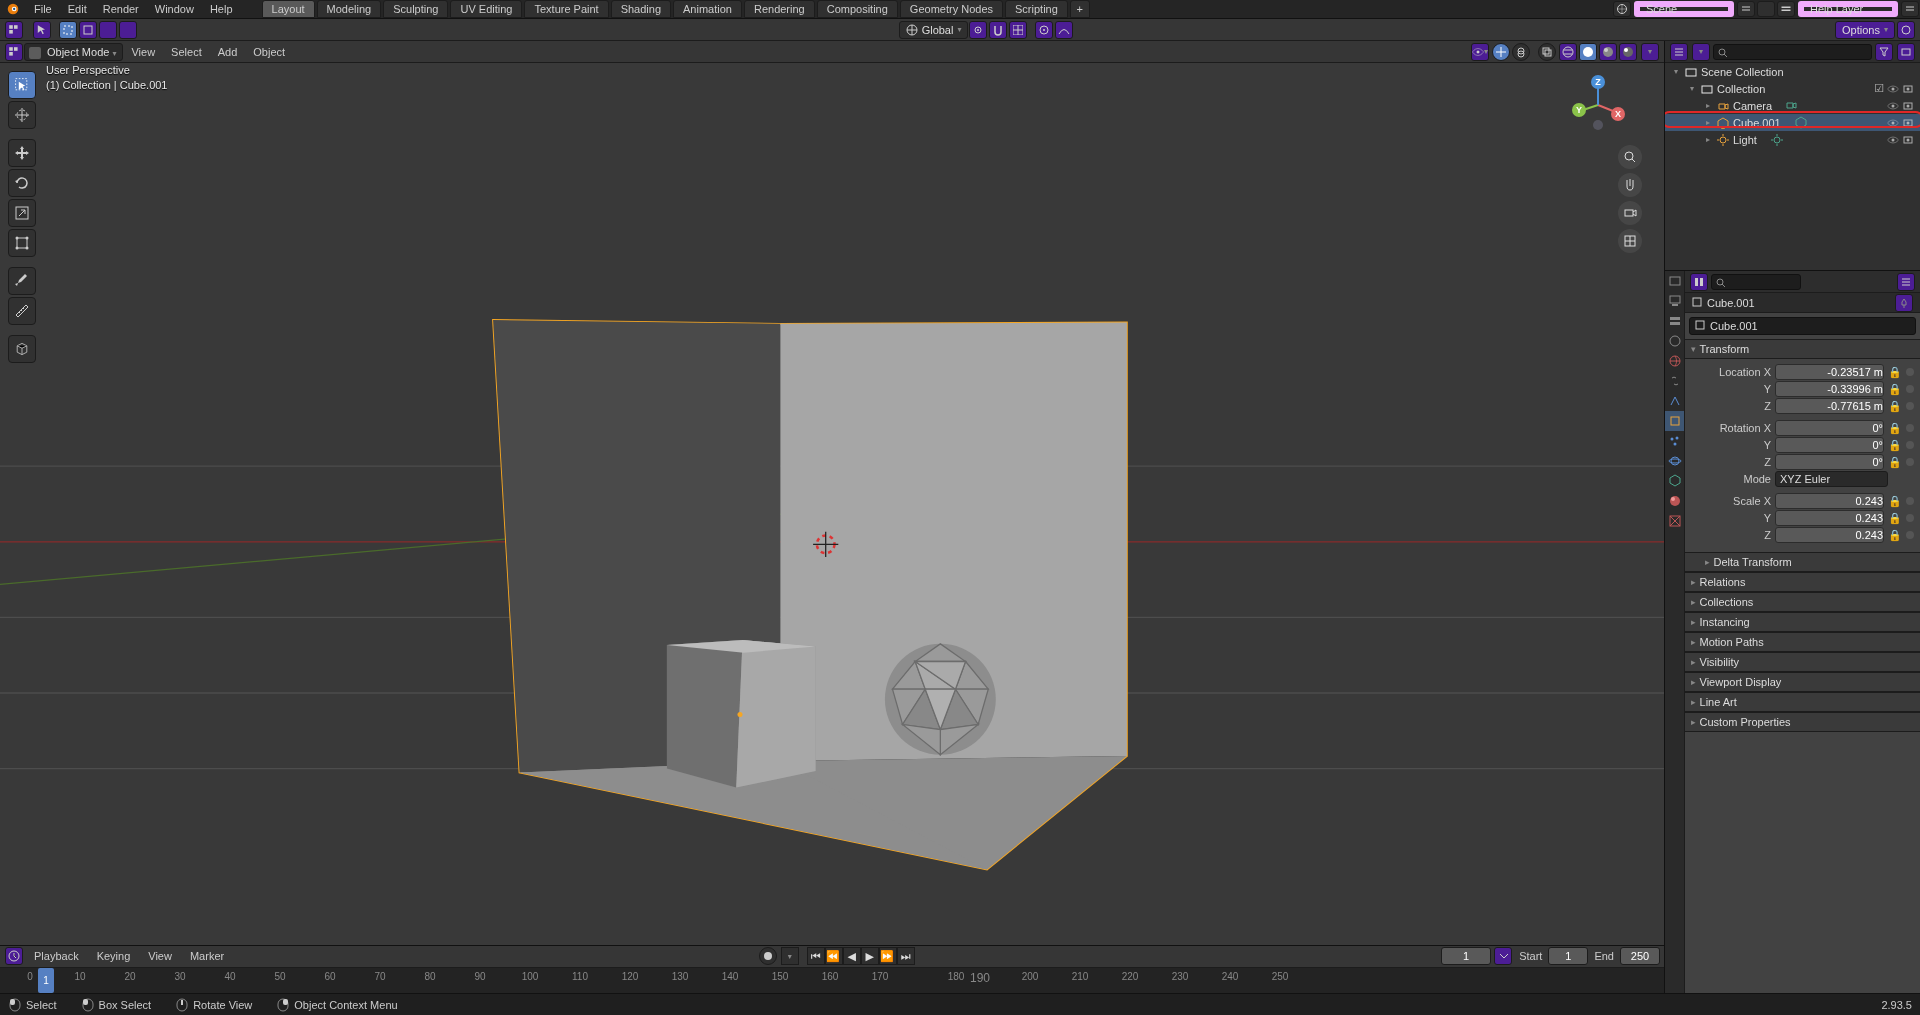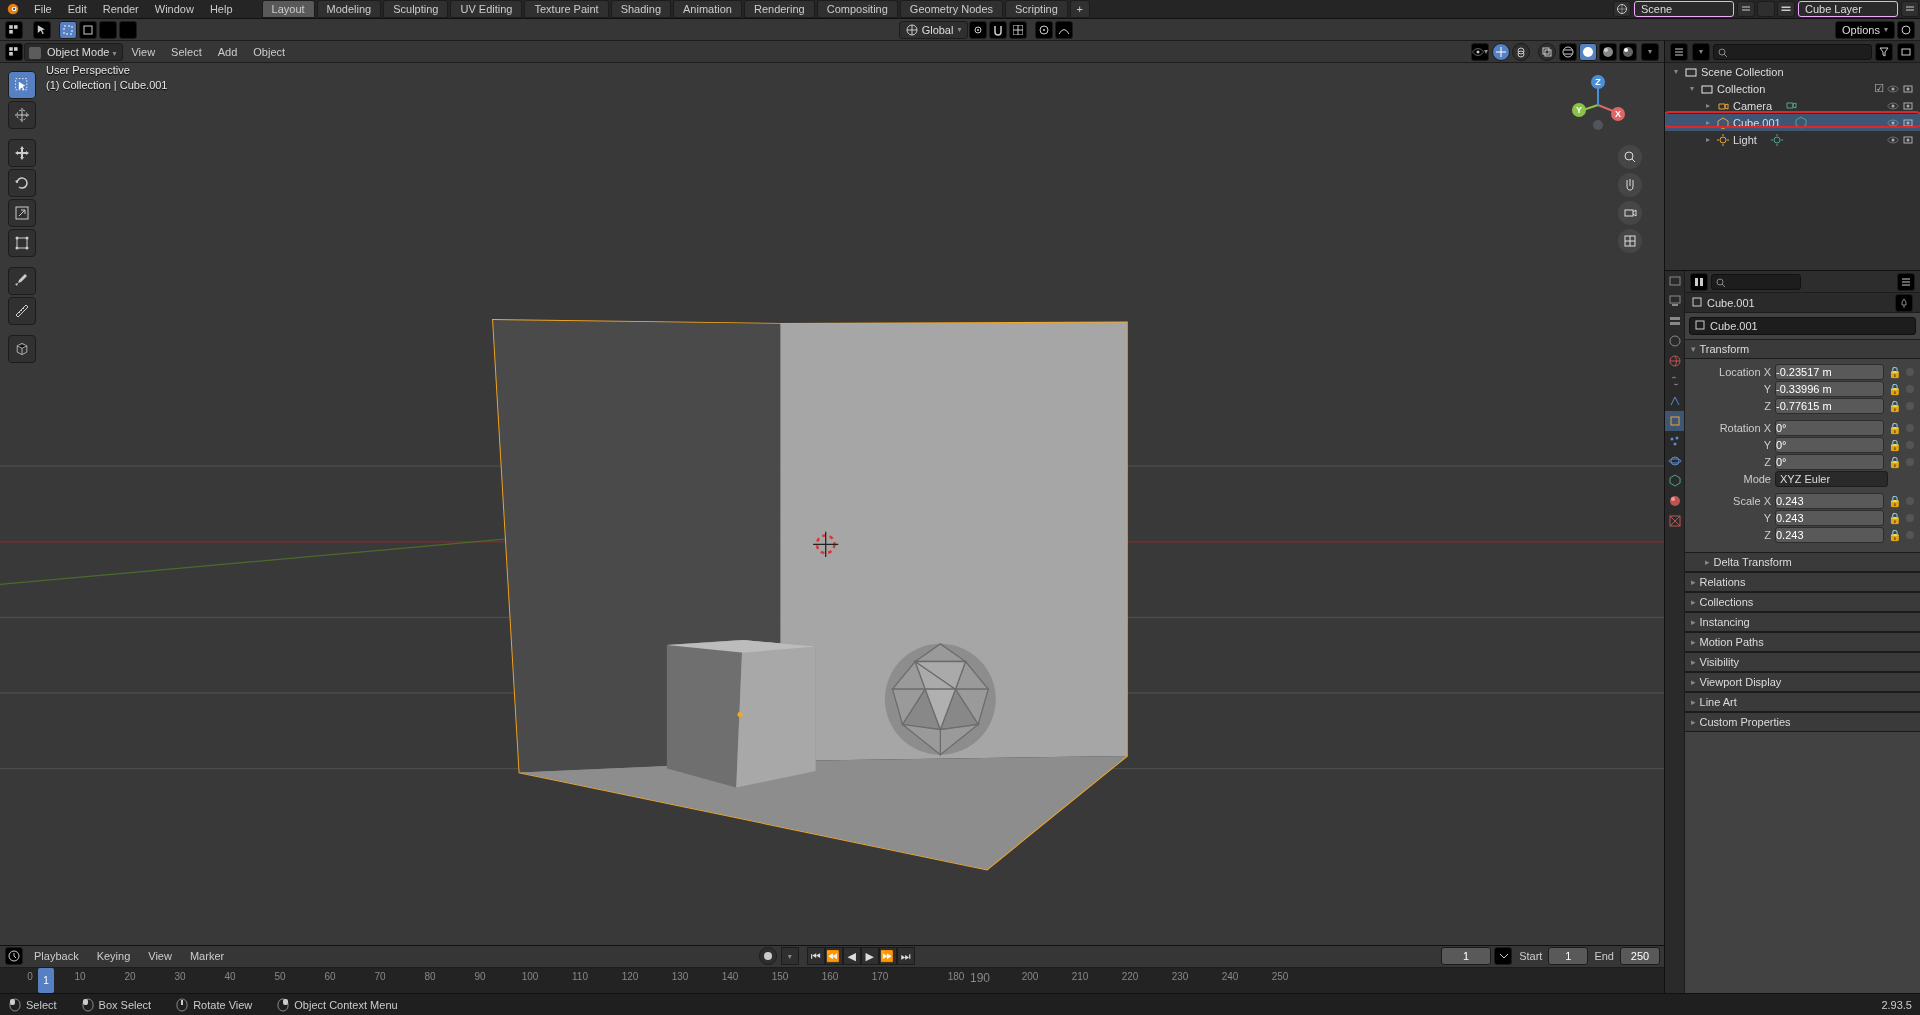--- a/index.html
+++ b/index.html
@@ -7,26 +7,26 @@
 
 
 .menubar { height: 19px; background: #252525; display: flex; align-items: center; border-bottom: 1px solid #111; }
 .app-icon { width: 18px; height: 18px; margin: 0 4px; display: flex; align-items: center; justify-content: center; }
 .menubar .menu-item { padding: 0 8px; color: #ccc; height: 19px; display: flex; align-items: center; }
 .tabs { display: flex; margin-left: 20px; }
 .tab { background: #303030; border: 1px solid #1c1c1c; border-radius: 3px 3px 0 0; padding: 1px 9px; margin: 0 1px; color: #ccc; height: 18px; display:flex; align-items:center; }
 .tab.active { background: #595959; }
 .tab.plus { width: 18px; justify-content: center; }
 .menubar .spacer { flex: 1; }
-.scene-field { background: #2a2a2a; border: 1px solid #f0abfc; border-radius: 3px; color: #ddd; padding: 1px 6px; margin: 0 2px; height: 16px; display: flex; align-items: center; min-width: 100px; }
+.scene-field { background: #2a2a2a; border: 6px solid #f0abfc; border-radius: 3px; color: #ddd; padding: 1px 6px; margin: 0 2px; height: 16px; display: flex; align-items: center; min-width: 100px; }
 .mini-btn { width: 18px; height: 16px; background: #2f2f2f; border: 1px solid #1c1c1c; border-radius: 3px; margin: 0 1px; display:flex; align-items:center; justify-content:center; }
 
 
 .toolbar2 { height: 22px; background: #363636; border-bottom: 1px solid #1c1c1c; display:flex; align-items:center; padding: 0 4px; }
-.btn { background: #000000; border: 1px solid #1c1c1c; border-radius: 3px; padding: 2px 6px; margin: 0 1px; color:#ddd; height: 18px; display:flex; align-items:center; justify-content:center; }
+.btn { background: #4c1d95; border: 1px solid #1c1c1c; border-radius: 3px; padding: 2px 6px; margin: 0 1px; color:#ddd; height: 18px; display:flex; align-items:center; justify-content:center; }
 .btn.sq { width: 18px; padding: 0; }
 .btn-group { display:flex; gap: 0; }
 .btn.dropdown::after { content: "▾"; margin-left: 4px; font-size: 8px; color:#888; }
 .options-btn { margin-left: auto; }
 .orient-field { background: #2f2f2f; border: 1px solid #1c1c1c; border-radius: 3px; padding: 1px 6px; display:flex; align-items:center; gap:4px; height:18px; }
 
 
 .header-row { height: 22px; background: #363636; border-bottom: 1px solid #1c1c1c; display:flex; align-items:center; padding: 0 4px; }
 .mode-select { background: #2a2a2a; border: 1px solid #1c1c1c; border-radius: 3px; padding: 2px 6px 2px 22px; position: relative; }
 .mode-select::before { content: ""; position: absolute; left: 4px; top: 3px; width: 12px; height: 12px; background: #5c5c5c; border-radius: 2px; }
@@ -92,21 +92,21 @@
 .prop-tab.active { background: #3e5673; }
 .prop-body { flex:1; background: #424242; display:flex; flex-direction:column; overflow:hidden; }
 .prop-header { height: 22px; background: #2d2d2d; border-bottom: 1px solid #1c1c1c; display:flex; align-items:center; padding: 0 4px; gap:2px;}
 .crumb { height: 20px; background: #2a2a2a; border-bottom: 1px solid #1c1c1c; display:flex; align-items:center; padding: 0 6px; gap:4px;}
 .namefield { height: 18px; background: #1d1d1d; border:1px solid #111; border-radius:3px; margin: 4px 4px; display:flex; align-items:center; padding:0 4px; gap:4px;}
 .panel-title { background: #3a3a3a; height: 20px; display:flex; align-items:center; padding: 0 6px; gap:4px; border-top:1px solid #1c1c1c; border-bottom:1px solid #1c1c1c;}
 .panel-title .tw { font-size:9px; color:#888;}
 .panel-body { padding: 4px 6px 8px 6px; background: #424242; }
 .prop-row { display:flex; align-items:center; height: 16px; margin: 1px 0; gap:4px;}
 .prop-row .lbl { width: 80px; text-align: right; color:#ccc;}
-.val-field { flex:1; background: #595959; border:1px solid #2c2c2c; border-radius:3px; text-align:left; color:#fff; padding:1px 0;}
+.val-field { flex:1; background: #595959; border:1px solid #2c2c2c; border-radius:3px; text-align:right; color:#fff; padding:1px 0;}
 .dot-btn { width: 8px; height:8px; background:#555; border-radius:50%;}
 .lock-ic { width:14px;}
 .mode-field { flex:1; background:#2a2a2a; border:1px solid #1c1c1c; border-radius:3px; padding:1px 4px;}
 </style>
 </head>
 <body>
 
 <div class="menubar">
   <div class="app-icon">
     <svg width="14" height="14" viewBox="0 0 24 24">
@@ -147,21 +147,21 @@
         <path d="M1 3h8M1 6h8" stroke="#ccc"></path>
       </svg>
     </div>
   <div class="mini-btn"></div>
   <div class="mini-btn">
     <svg width="12" height="12" viewBox="0 0 24 24">
         <rect x="3" y="7" width="18" height="3" fill="#ccc"></rect>
         <rect x="3" y="13" width="18" height="3" fill="#ccc"></rect>
       </svg>
   </div>
-  <div class="scene-field">Cube Layer</div>
+  <div class="scene-field">Help Layer</div>
   <div class="mini-btn">
       <svg width="10" height="10">
         <path d="M1 3h8M1 6h8" stroke="#ccc"></path>
       </svg>
     </div>
 </div>
 
 <div class="toolbar2">
   <div class="btn sq">
     <svg width="12" height="12" viewBox="0 0 20 20">

